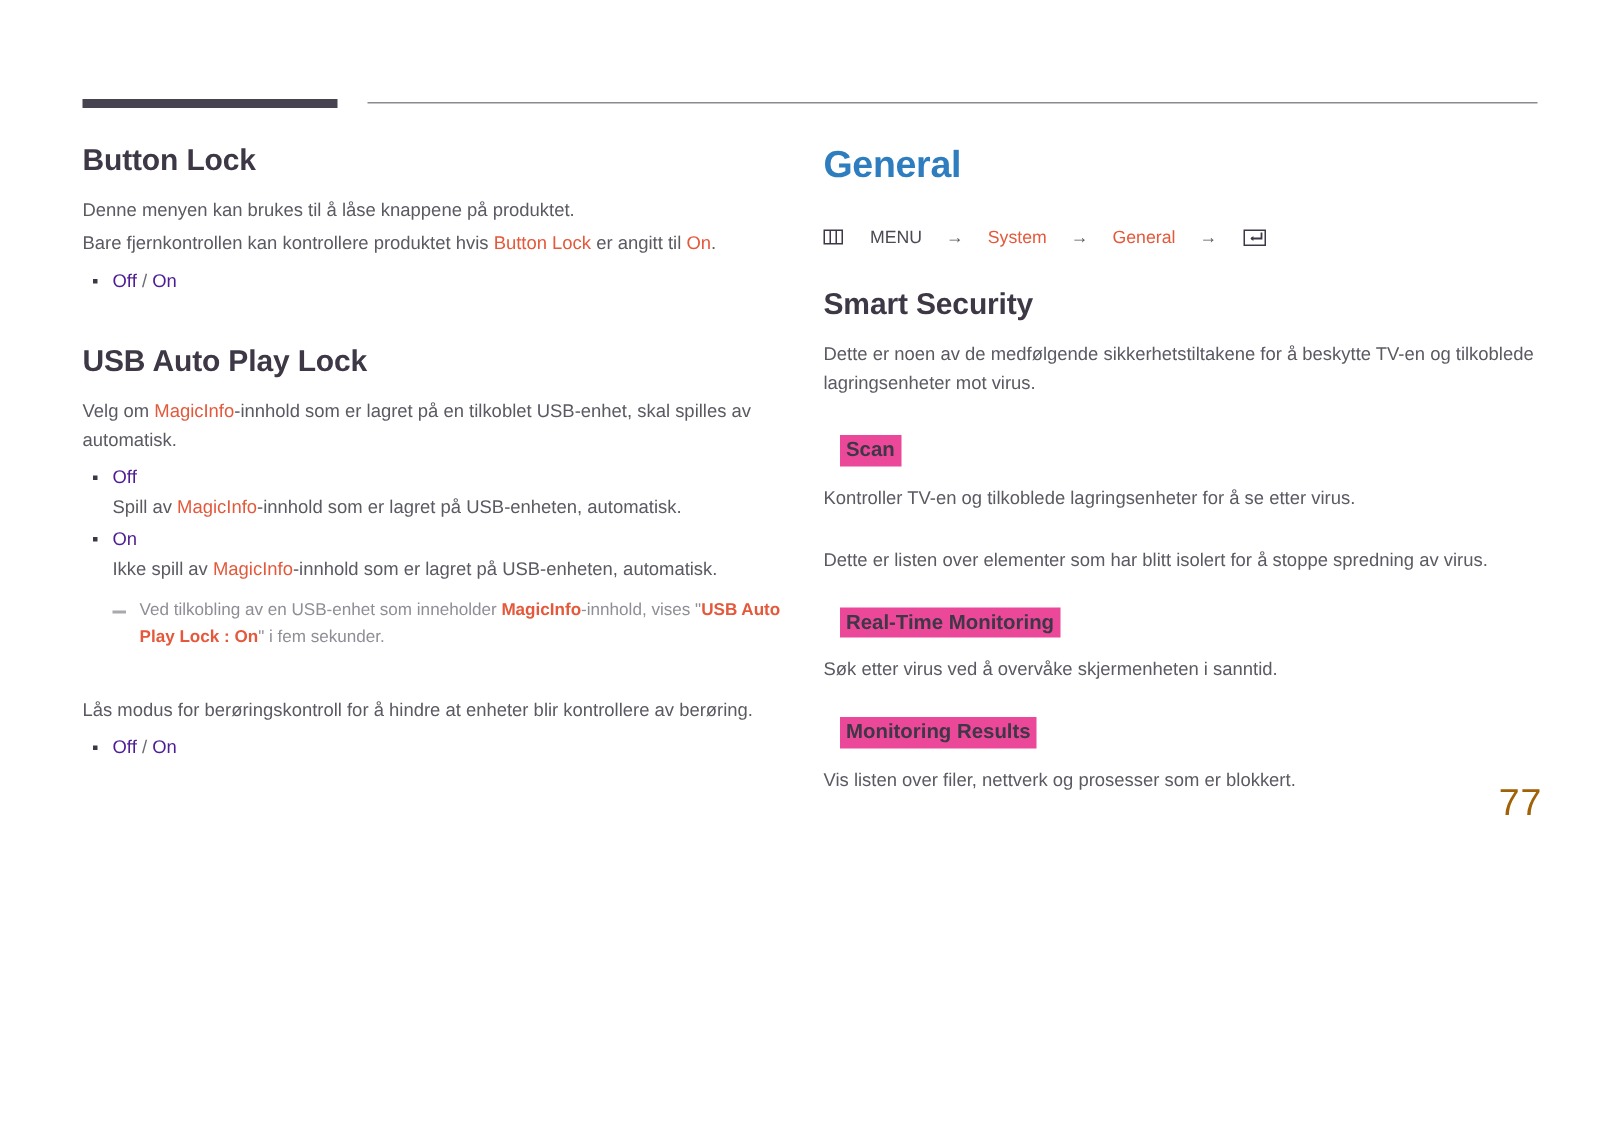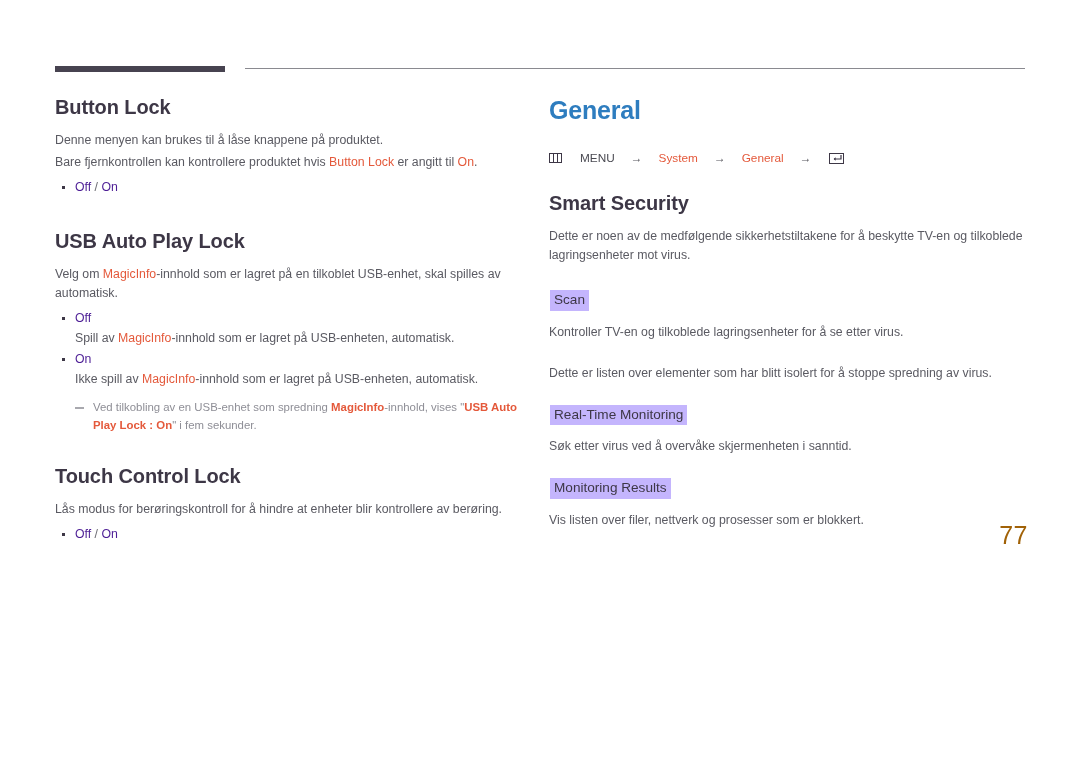--- a/index.html
+++ b/index.html
@@ -172,27 +172,27 @@
     border: 1.3px solid #3d3746;
     position: relative;
     box-sizing: border-box;
     margin-left: 2px;
   }
   .breadcrumb .enter-icon svg { position: absolute; left: 1px; top: 0.5px; }
 
   
   .hl-head {
     display: inline-block;
-    background: #c4b5fd;
+    background: #ec4899;
     color: #3d3746;
     font-size: 13.6px;
-    font-weight: normal;
+    font-weight: bold;
     padding: 2px 4px 3px 4px;
     line-height: 1.15;
-    margin: 0 0 12px 1px;
+    margin: 0 0 12px 11px;
   }
 
   
   .page-number {
     position: absolute;
     right: 52px;
     bottom: 33px;
     font-size: 25px;
     color: #a16207;
     letter-spacing: 0.5px;
@@ -216,23 +216,22 @@
         <ul class="bullets">
           <li><span class="opt">Off</span><span class="sep"> / </span><span class="opt">On</span></li>
         </ul>
         <div class="spacer-lg"></div>
         <h2 class="sec-title">USB Auto Play Lock</h2>
         <p class="body"><span>Velg om </span><span class="orange">MagicInfo</span><span>-innhold som er lagret på en tilkoblet USB-enhet, skal spilles av automatisk.</span></p>
         <ul class="bullets">
           <li><span class="opt">Off</span><span class="sub"><span>Spill av </span><span class="orange">MagicInfo</span><span>-innhold som er lagret på USB-enheten, automatisk.</span></span></li>
           <li><span class="opt">On</span><span class="sub"><span>Ikke spill av </span><span class="orange">MagicInfo</span><span>-innhold som er lagret på USB-enheten, automatisk.</span></span></li>
         </ul>
-        <div class="note"><span>Ved tilkobling av en USB-enhet som spredning </span><span class="hl">MagicInfo</span><span>-innhold, vises "</span><span class="hl">USB Auto Play Lock : On</span><span>" i fem sekunder.</span></div>
+        <div class="note"><span>Ved tilkobling av en USB-enhet som inneholder </span><span class="hl">MagicInfo</span><span>-innhold, vises "</span><span class="hl">USB Auto Play Lock : On</span><span>" i fem sekunder.</span></div>
         <div class="spacer-lg"></div>
-        <h2 class="sec-title">Touch Control Lock</h2>
         <p class="body"><span>Lås modus for berøringskontroll for å hindre at enheter blir kontrollere av berøring.</span></p>
         <ul class="bullets">
           <li><span class="opt">Off</span><span class="sep"> / </span><span class="opt">On</span></li>
         </ul>
       </div>
   </div>
 
   <div class="col col-right">
 
     <h1 class="chapter-title">General</h1>

